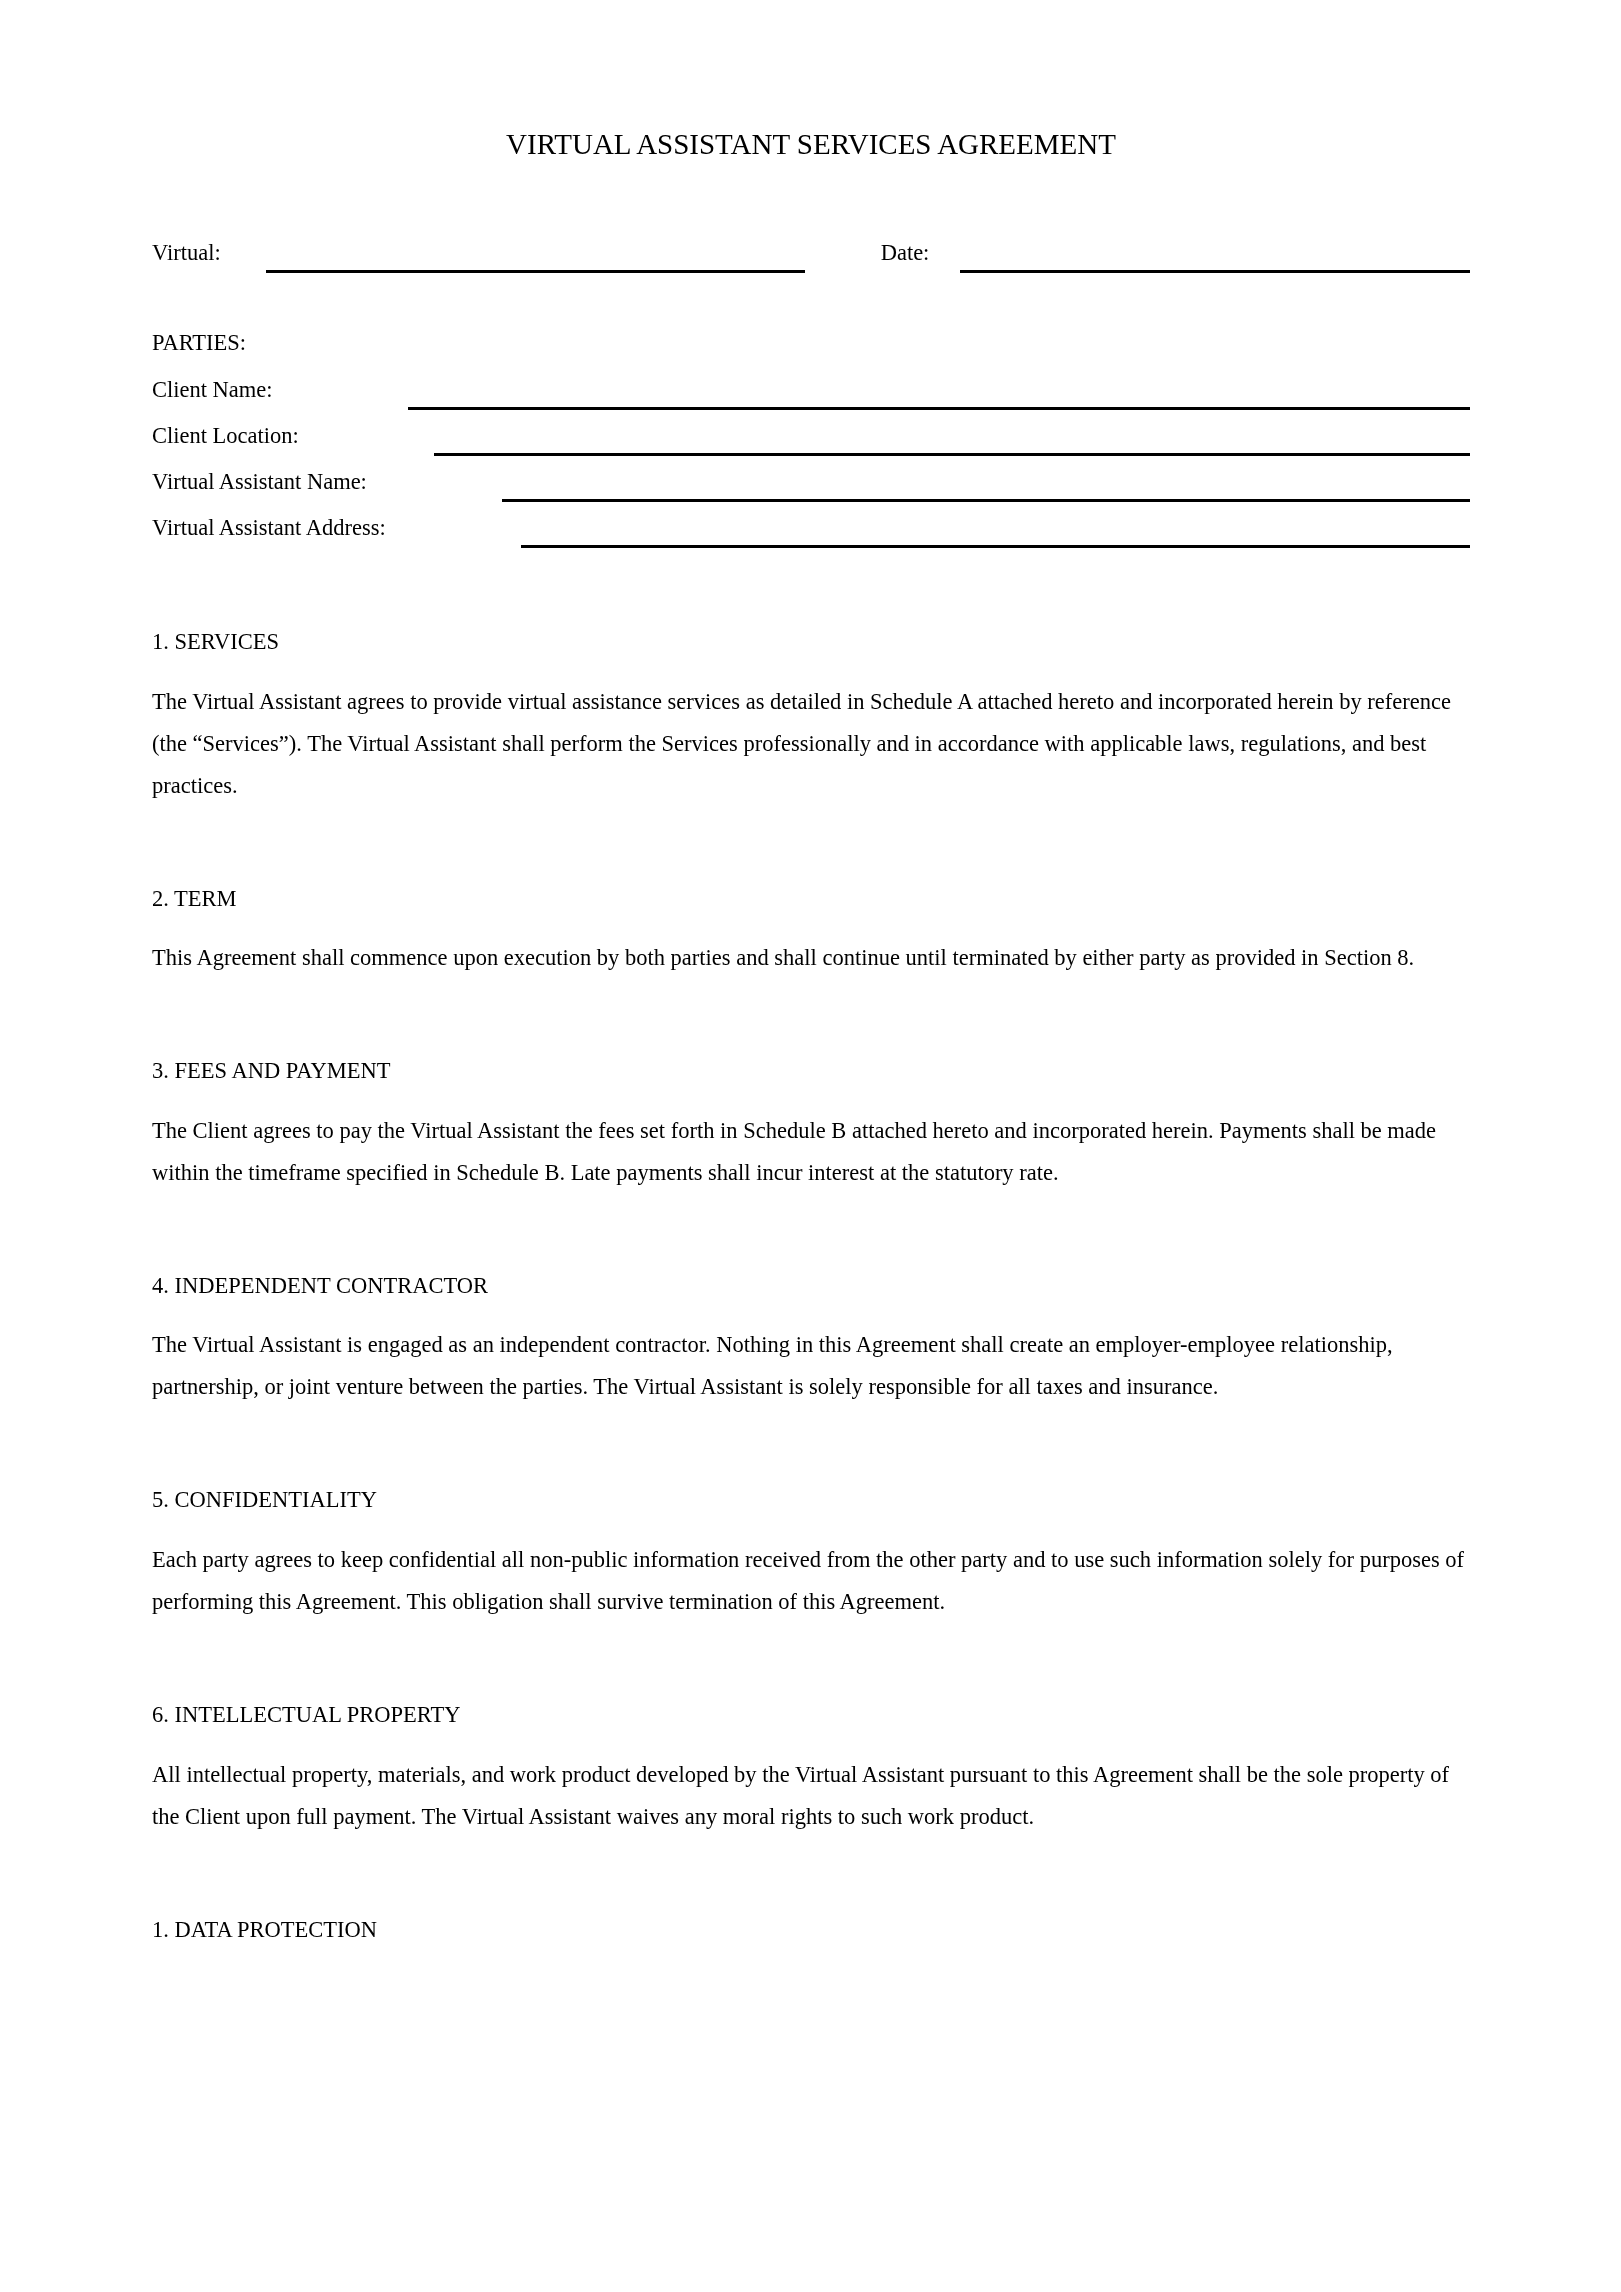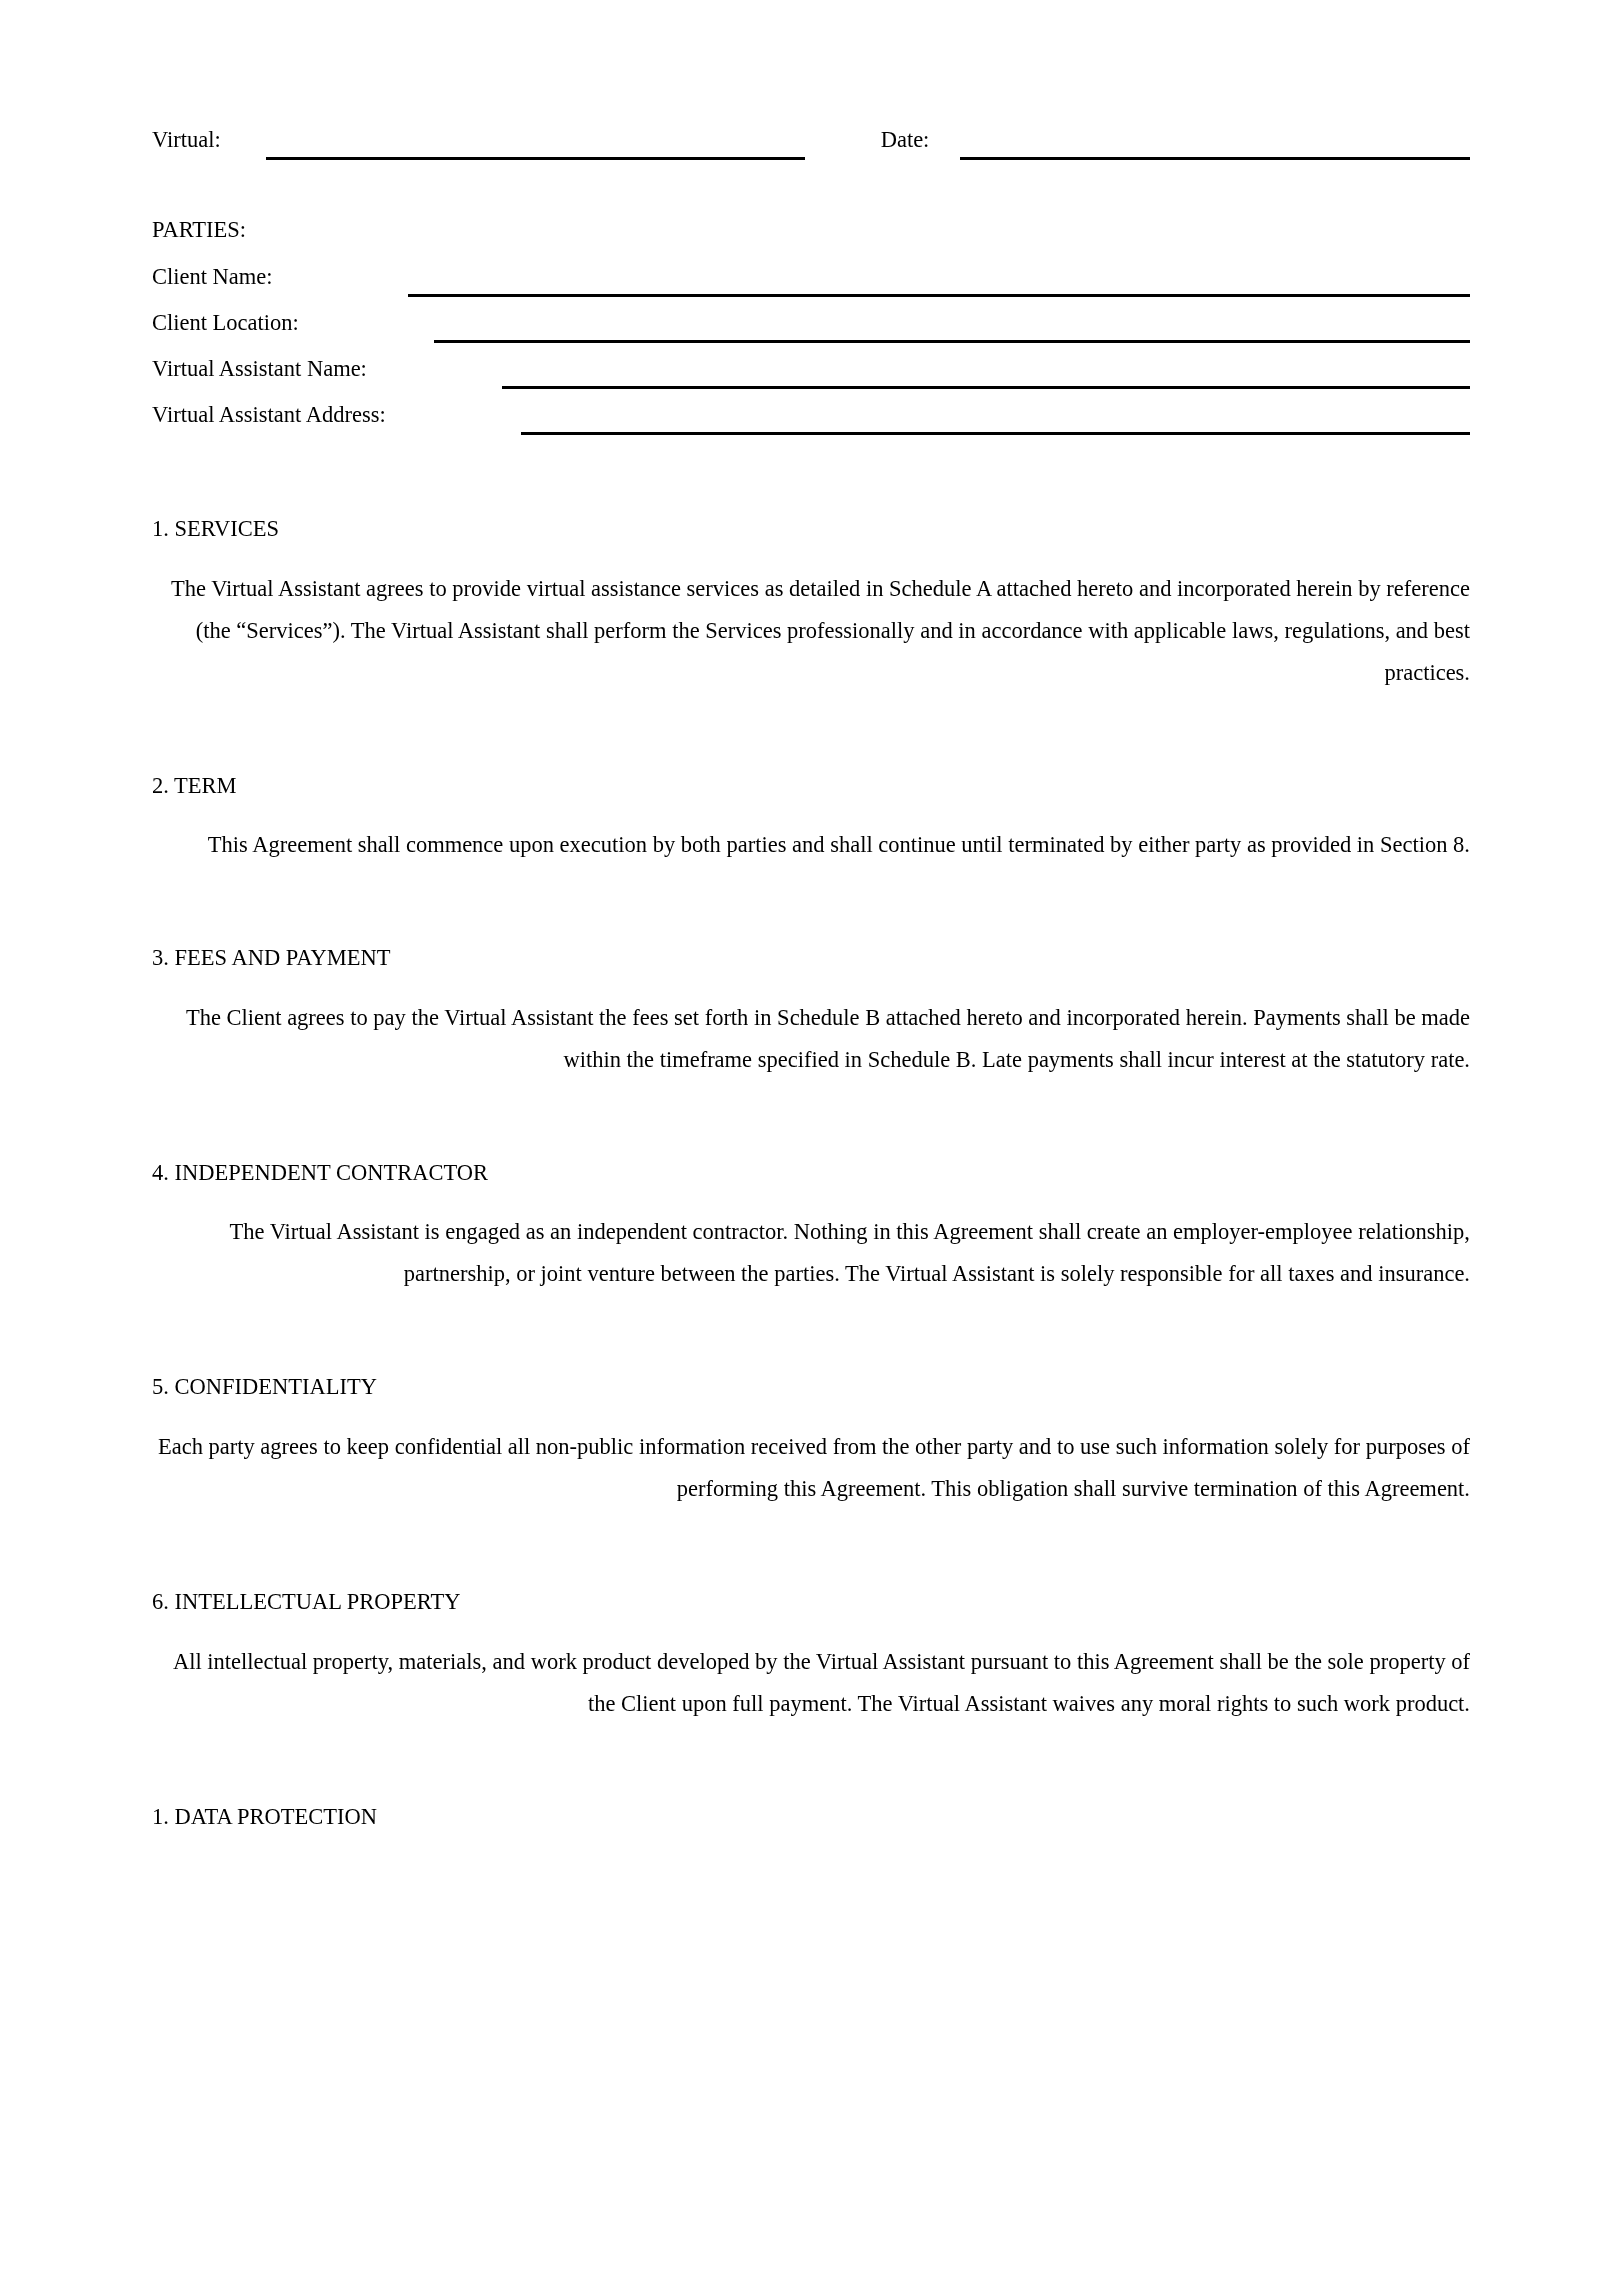--- a/index.html
+++ b/index.html
@@ -78,28 +78,29 @@
   .section-heading {
     font-size: 22.5px;
     font-weight: normal;
     margin: 0 0 17.6px 0;
     line-height: 42px;
   }
   .section-body {
     font-size: 22.5px;
     line-height: 42px;
     margin: 0;
-    text-align: right;
+    text-align: left;
   }
 </style>
 </head>
 <body>
 
 <div class="page">
 
+  <h1 class="doc-title">VIRTUAL ASSISTANT SERVICES AGREEMENT</h1>
 
   <div class="meta-row">
     <span class="label">Virtual:</span>
     <div class="fill-line loc-line"></div>
     <span class="label date-label">Date:</span>
     <div class="fill-line date-line"></div>
   </div>
 
   <div class="parties-heading">PARTIES:</div>
 

